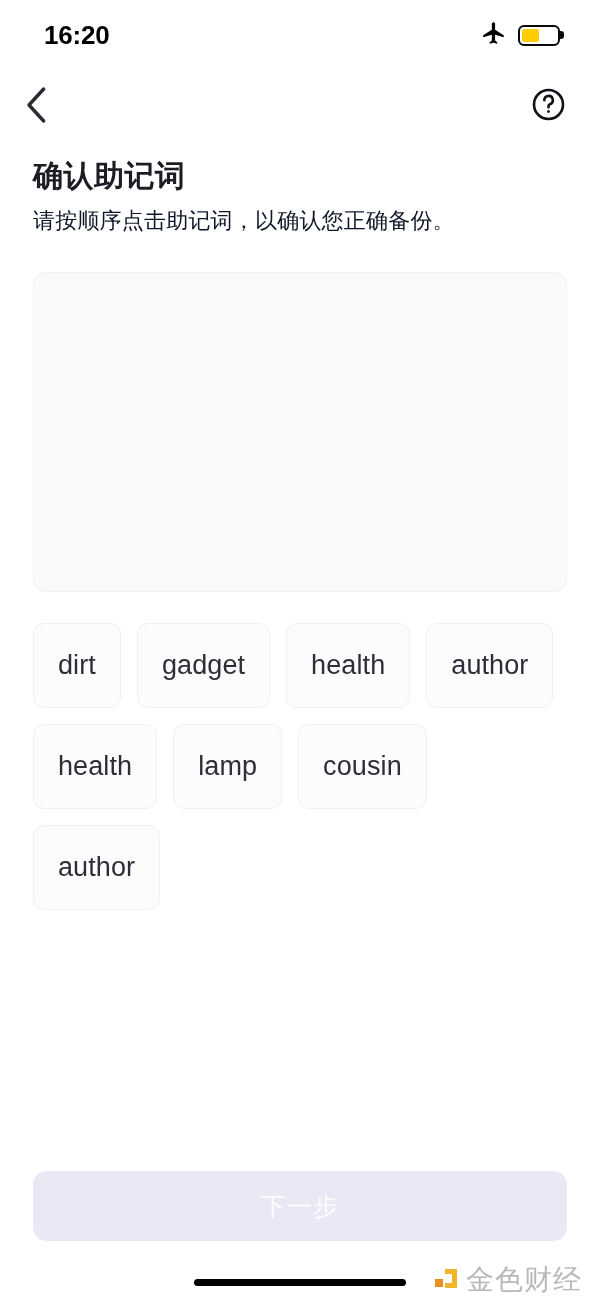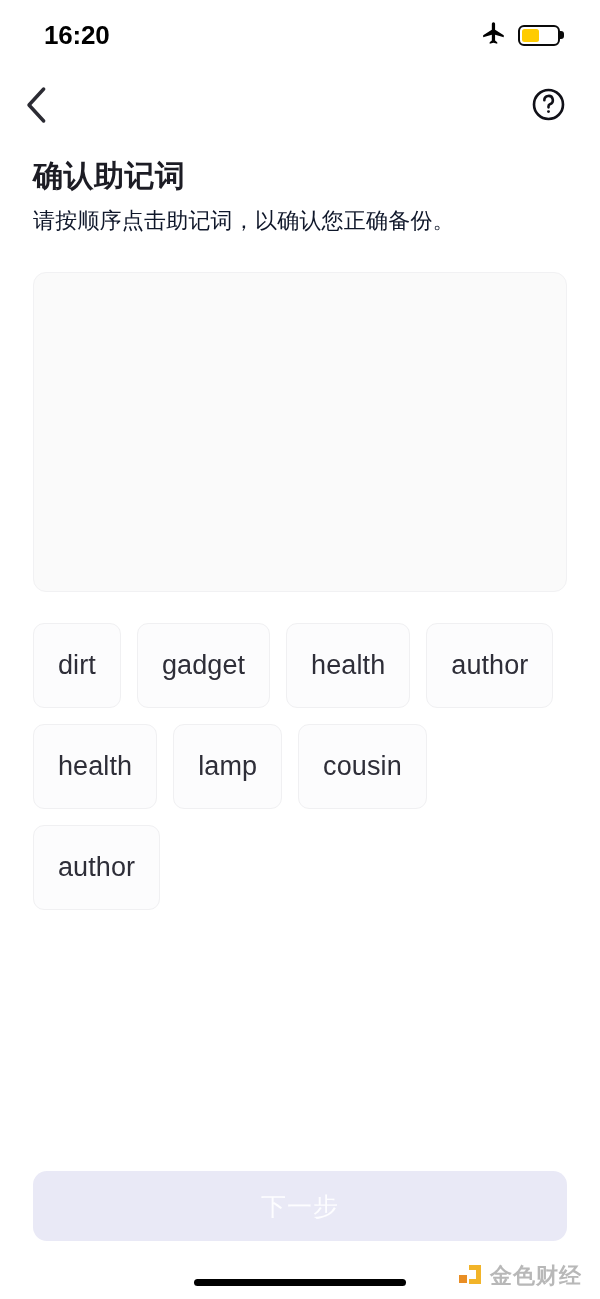--- a/index.html
+++ b/index.html
@@ -207,22 +207,22 @@
     gap: 7px;
     opacity: 0.95;
   }
   .wm-logo {
     position: relative;
     width: 26px;
     height: 26px;
     flex: 0 0 auto;
   }
   .wm-text {
-    font-size: 22px;
-    font-weight: 700;
+    font-size: 28px;
+    font-weight: 400;
     color: #b5b5b5;
     letter-spacing: 1px;
   }
 </style>
 </head>
 <body>
 
 <div class="phone">
 
   <div class="status-bar">

